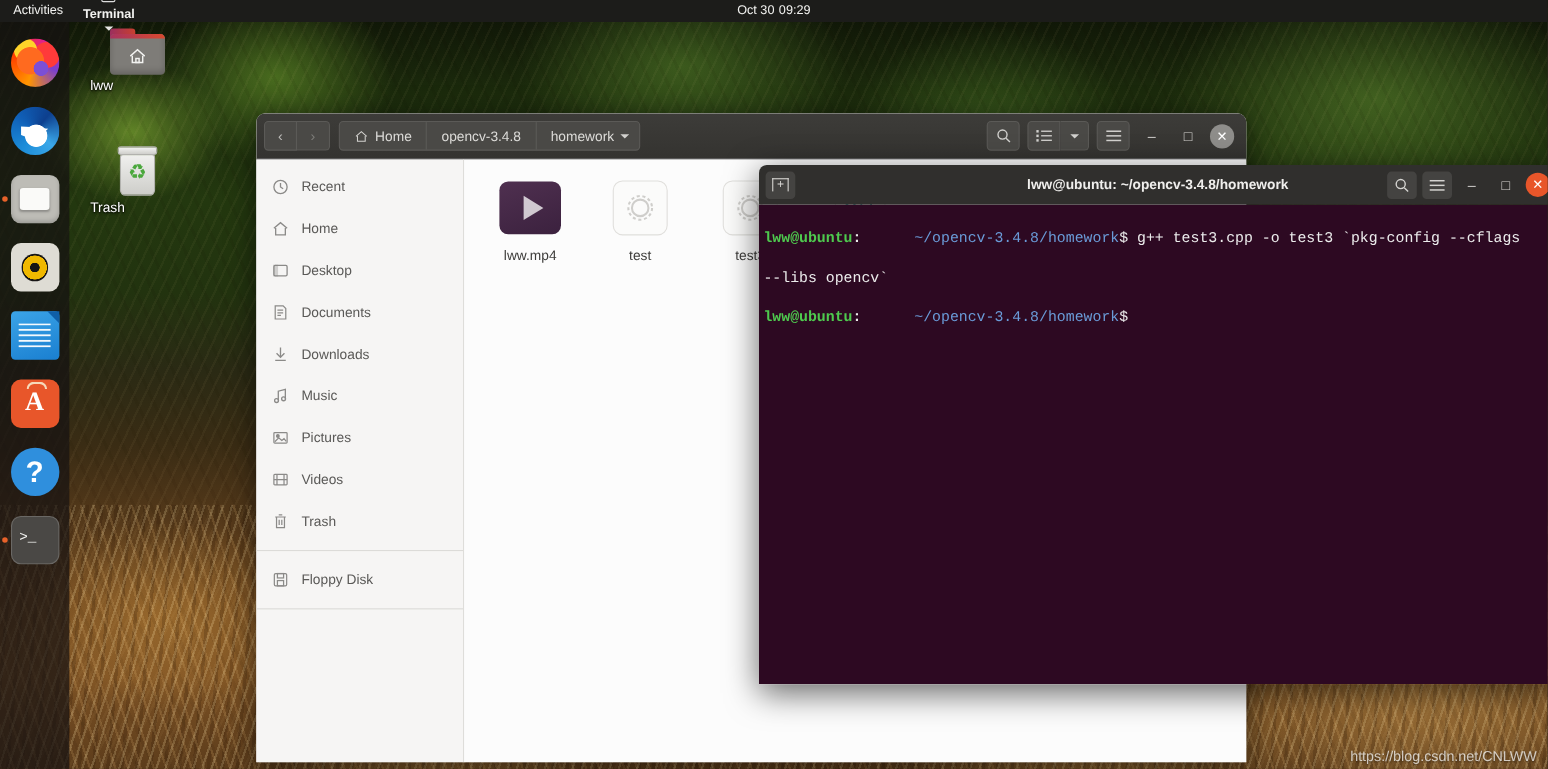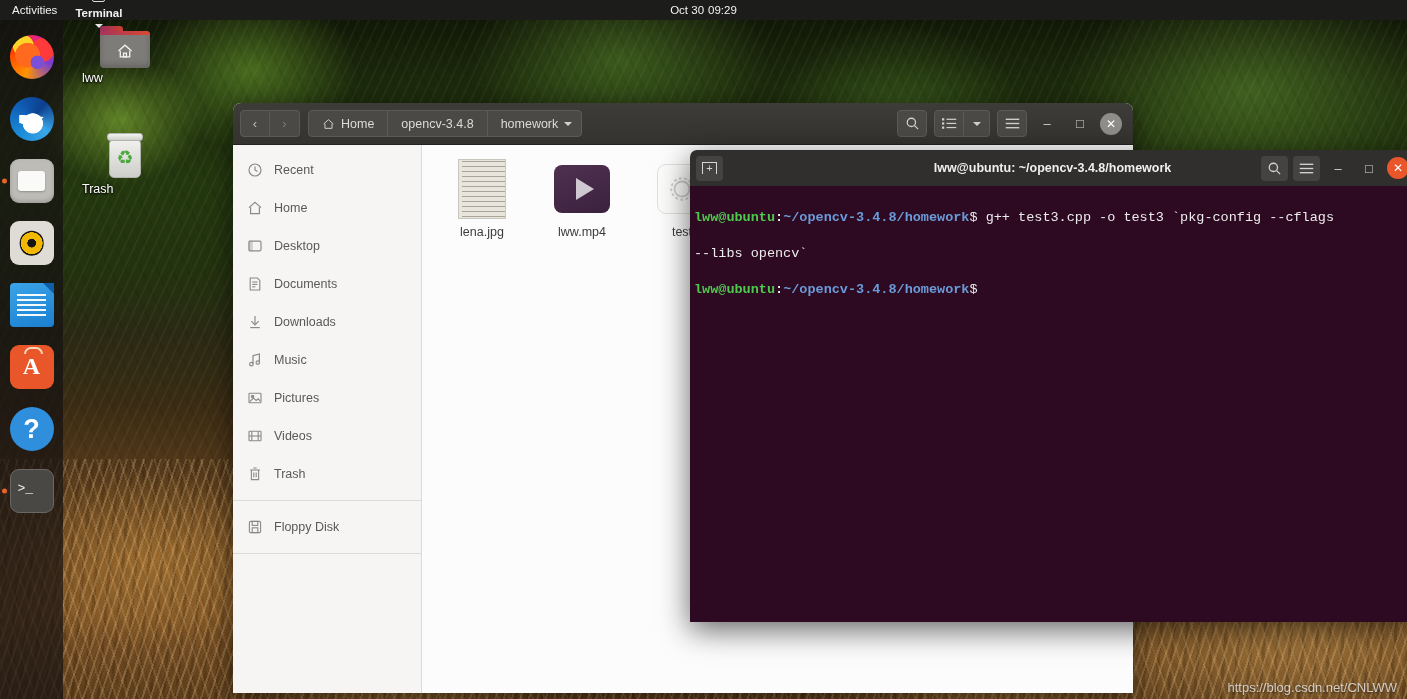--- a/index.html
+++ b/index.html
@@ -351,21 +351,21 @@
     background: #e8562a; color: #fff; border-radius: 50%;
     width: 22px; height: 22px; font-size: 12px;
   }
   #terminal .tbody {
     height: 436px; background: #2d0922;
     font-family: "Liberation Mono", monospace;
     font-size: 13.5px; line-height: 18px;
     padding: 5px 0 0 4px; color: #e6e6e6; white-space: pre;
   }
   .t-user { color: #4ec94e; font-weight: bold; }
-  .t-path { color: #6a9bd8; font-weight: bold; }
+  .t-path { color: #6a9bd8; font-weight: normal; margin-left: 48px; }
   .t-plain { color: #ececec; }
   .t-colon { color: #ececec; font-weight: bold; }
 
   
   #watermark {
     position: absolute; right: 10px; bottom: 4px; z-index: 70;
     color: rgba(255,255,255,.72); font-size: 13px;
     text-shadow: 0 1px 2px rgba(0,0,0,.5);
   }
 </style>
@@ -581,26 +581,20 @@
               <rect x="6.5" y="3" width="7" height="5"></rect>
               <rect x="6.5" y="11" width="7" height="6"></rect>
             </svg>
           <span>Floppy Disk</span>
         </div>
         <div class="place-sep"></div>
       </div>
 
       <div id="filearea">
         <div class="file-grid">
-          <div class="file-item">
-            <div class="file-thumb">
-              <div class="th-jpg"></div>
-            </div>
-            <div class="file-name">lena.jpg</div>
-          </div>
           <div class="file-item">
             <div class="file-thumb">
               <div class="th-mp4"></div>
             </div>
             <div class="file-name">lww.mp4</div>
           </div>
           <div class="file-item">
             <div class="file-thumb">
               <div class="th-bin">
                 <svg width="30" height="30" viewBox="0 0 32 32" fill="none" stroke="#cfcecb" stroke-width="2">

